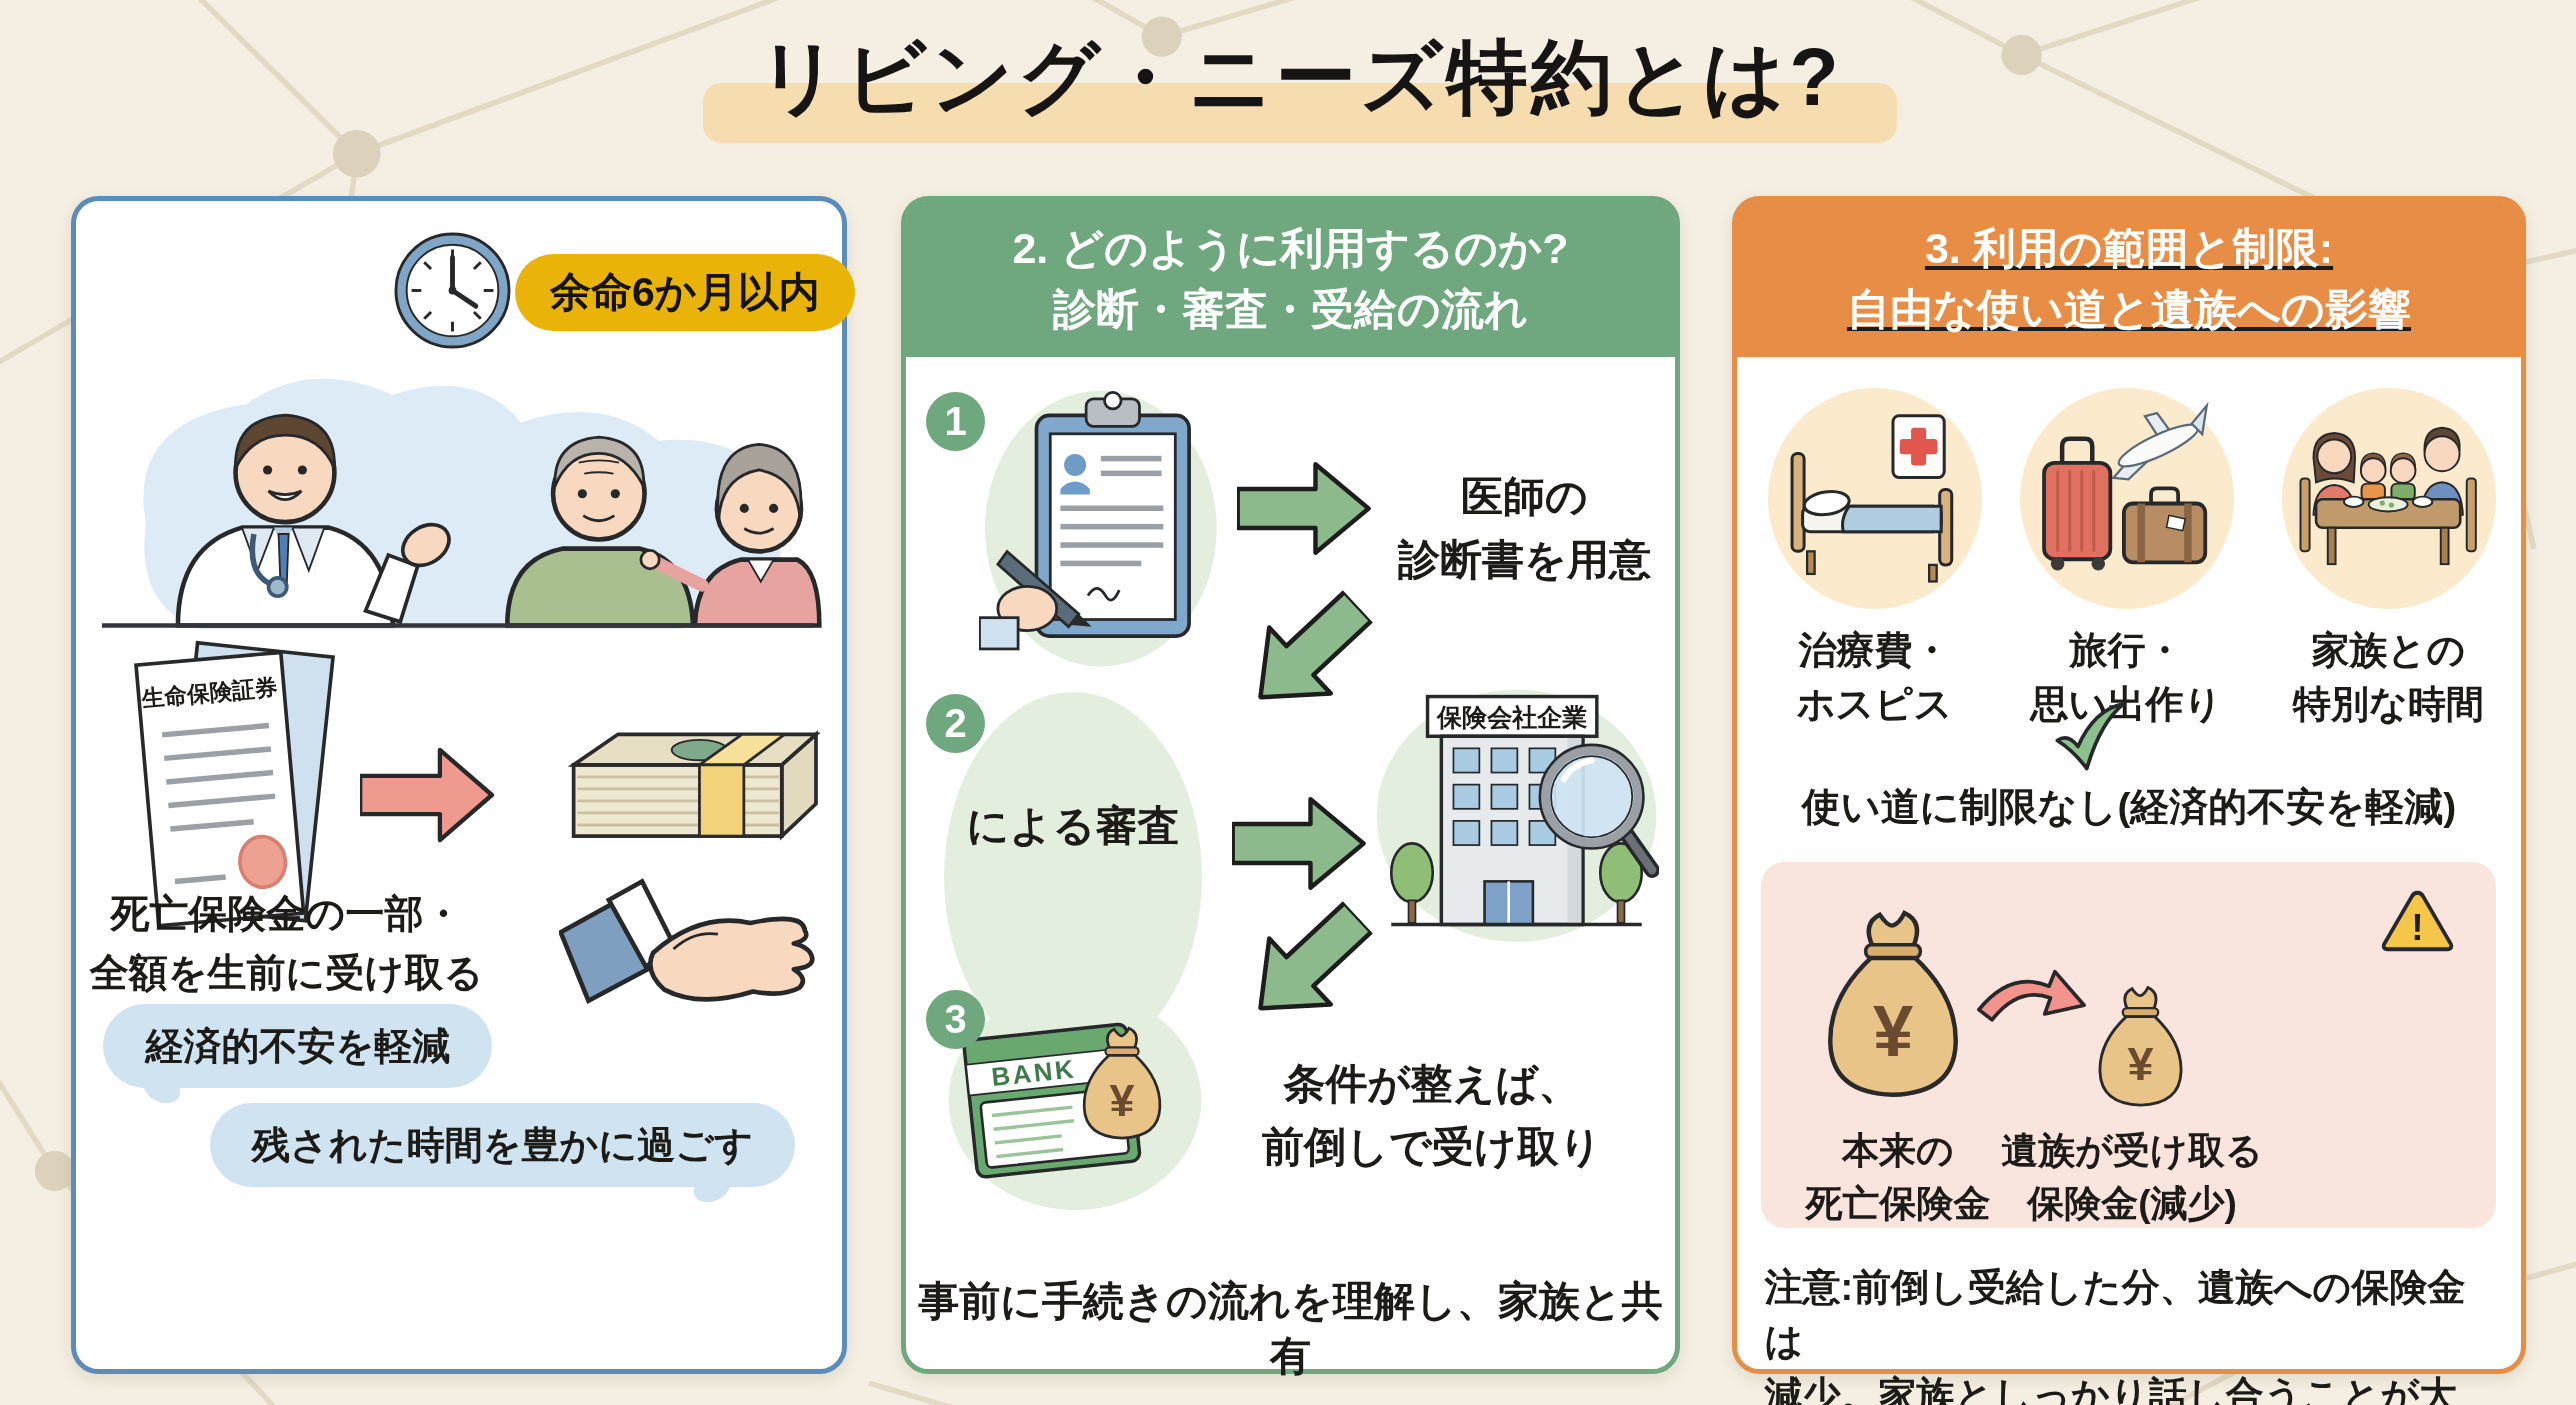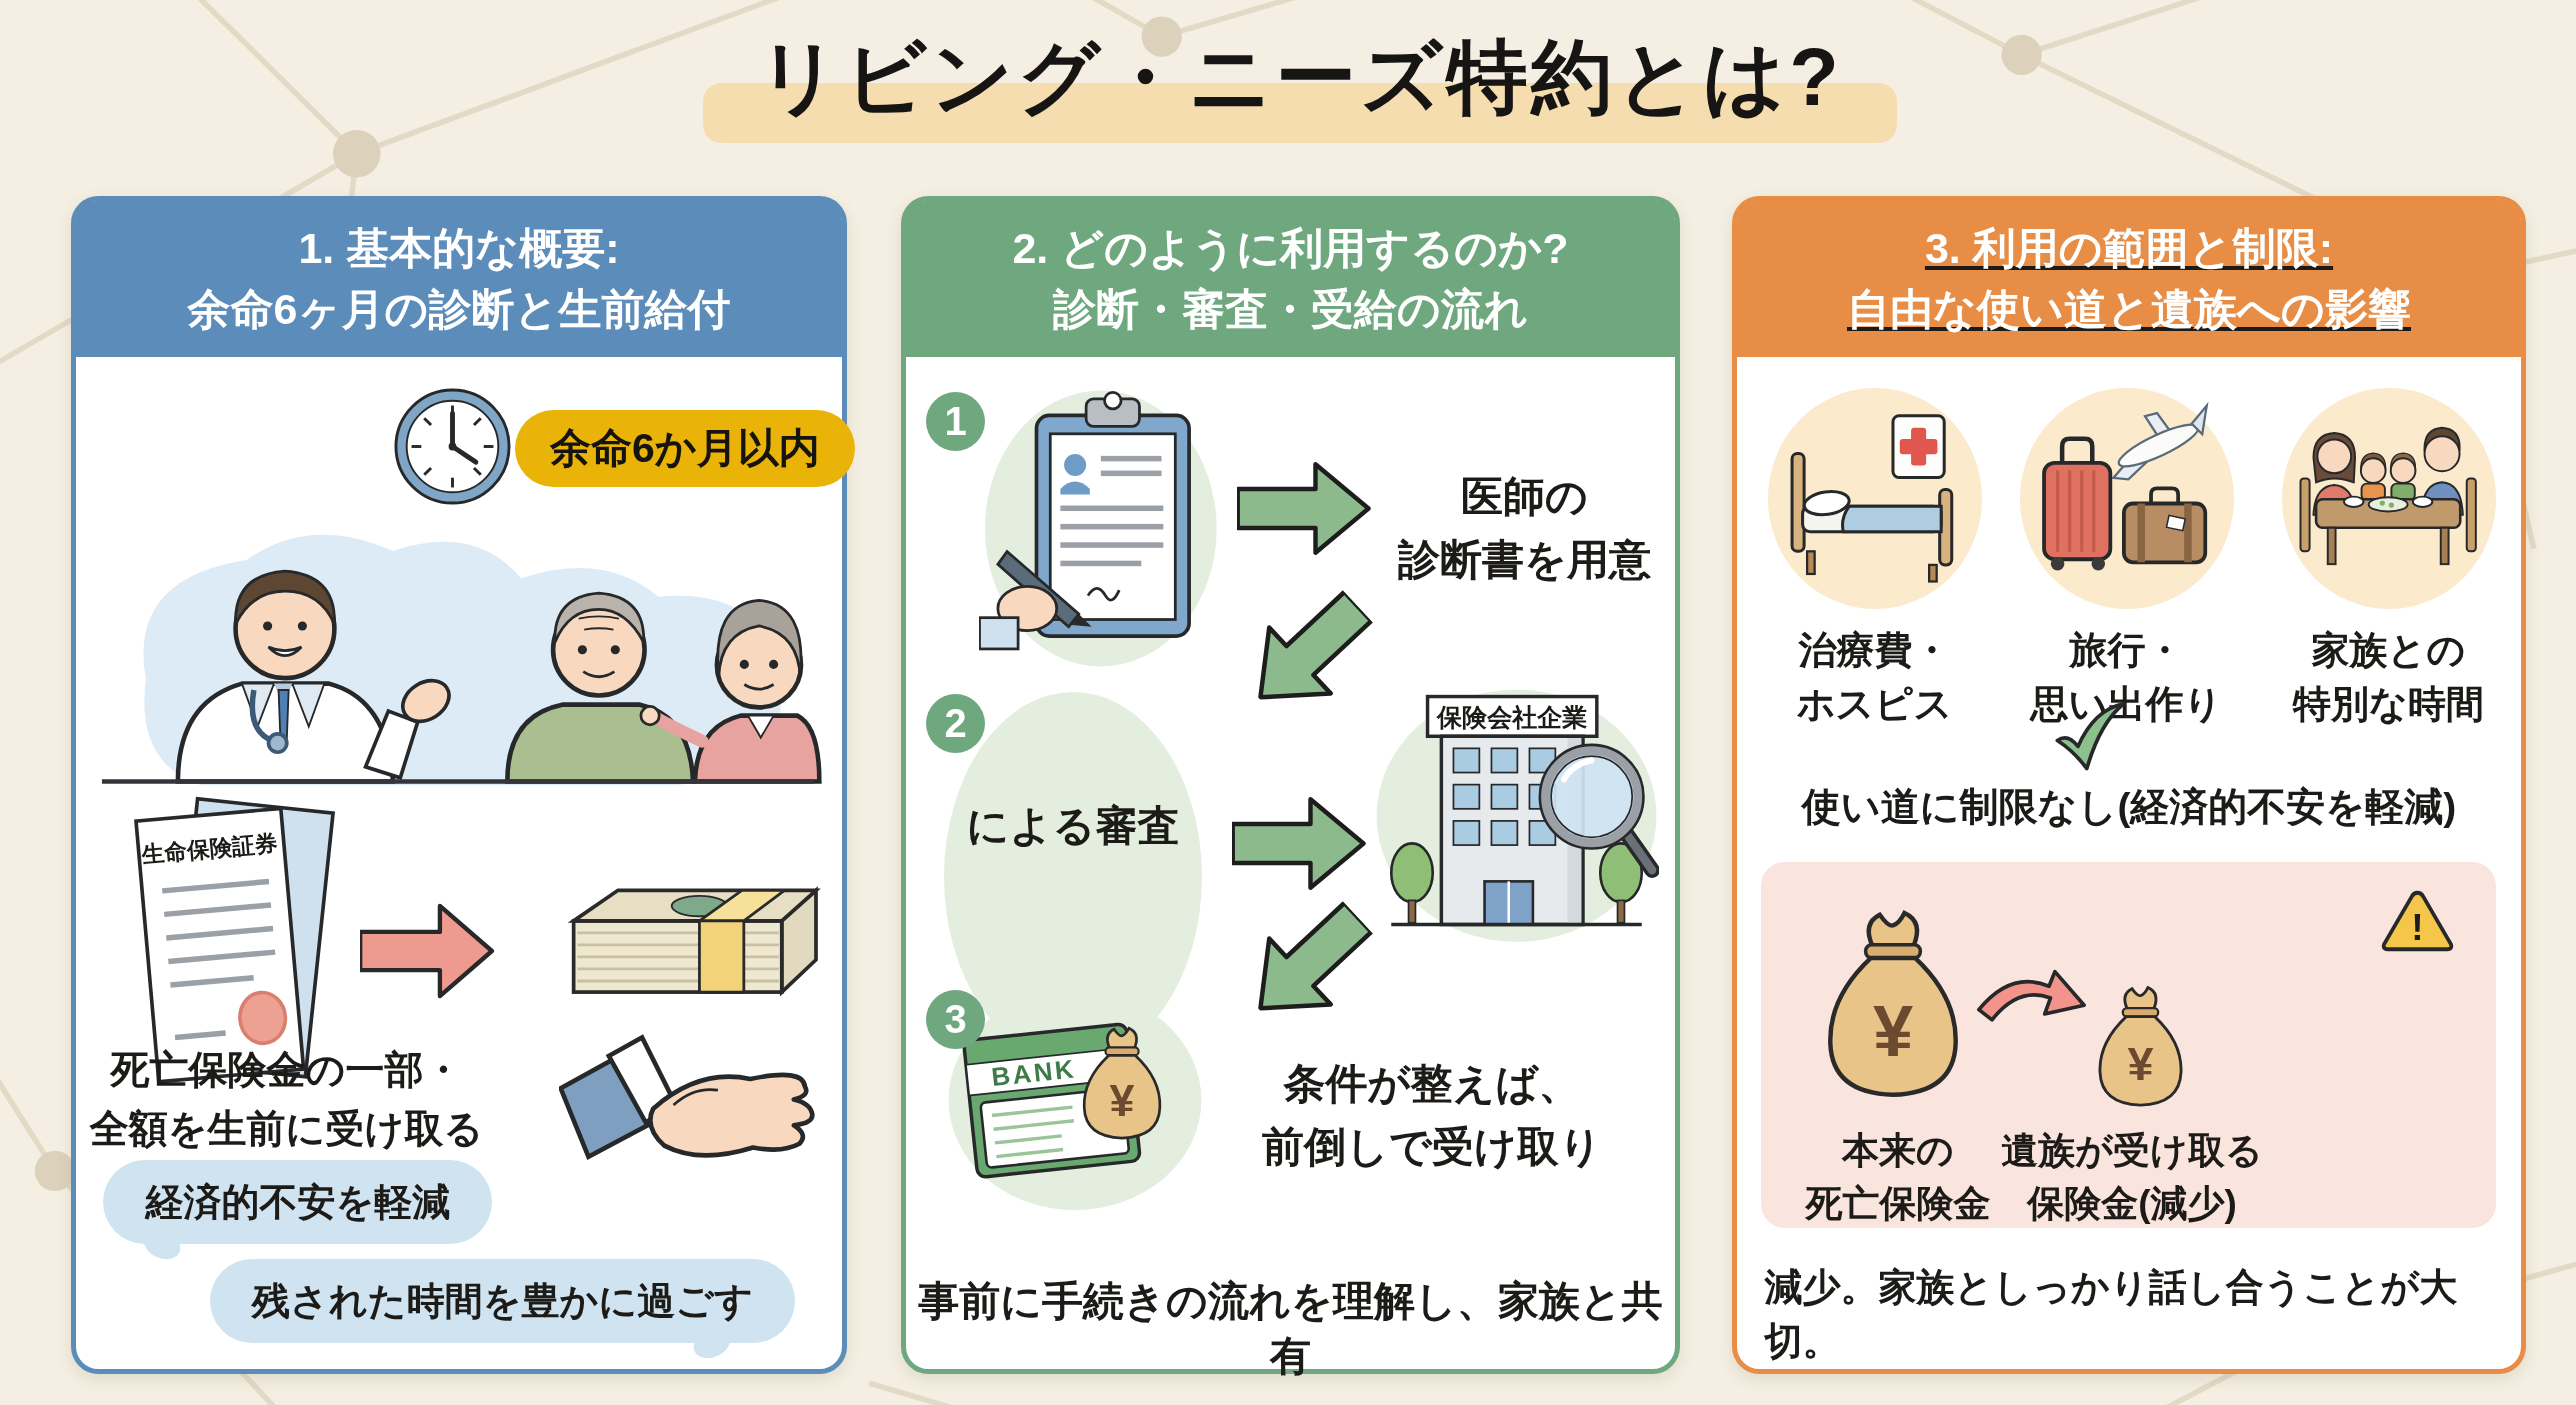--- a/index.html
+++ b/index.html
@@ -150,24 +150,20 @@
     <circle cx="60" cy="1280" r="22"></circle>
       <circle cx="2500" cy="1470" r="24"></circle>
   </g>
 </svg>
 
 <div class="title-wrap">
   <span class="title">リビング・ニーズ特約とは?</span>
 </div>
 
 <section class="panel p1">
-  <div class="hdr">
-    <div>1. 基本的な概要:</div>
-    <div>余命6ヶ月の診断と生前給付</div>
-  </div>
   <div class="pbody">
 
     <svg class="clock" viewBox="0 0 120 120">
       <circle cx="60" cy="60" r="53" fill="#fff" stroke="#7fa6c6" stroke-width="11"></circle>
       <circle cx="60" cy="60" r="58" fill="none" stroke="#26282a" stroke-width="3"></circle>
       <circle cx="60" cy="60" r="47" fill="none" stroke="#26282a" stroke-width="2"></circle>
       <g stroke="#26282a" stroke-width="3">
         <line x1="60" y1="18" x2="60" y2="28"></line>
           <line x1="60" y1="92" x2="60" y2="102"></line>
         <line x1="18" y1="60" x2="28" y2="60"></line>
@@ -542,17 +538,18 @@
         <div>本来の</div>
         <div>死亡保険金</div>
       </div>
       <div class="baglabel br">
         <div>遺族が受け取る</div>
         <div>保険金(減少)</div>
       </div>
     </div>
 
     <div class="note">
+      <div>注意:前倒し受給した分、遺族への保険金は</div>
       <div>減少。家族としっかり話し合うことが大切。</div>
     </div>
   </div>
 </section>
 
 
 </body></html>

